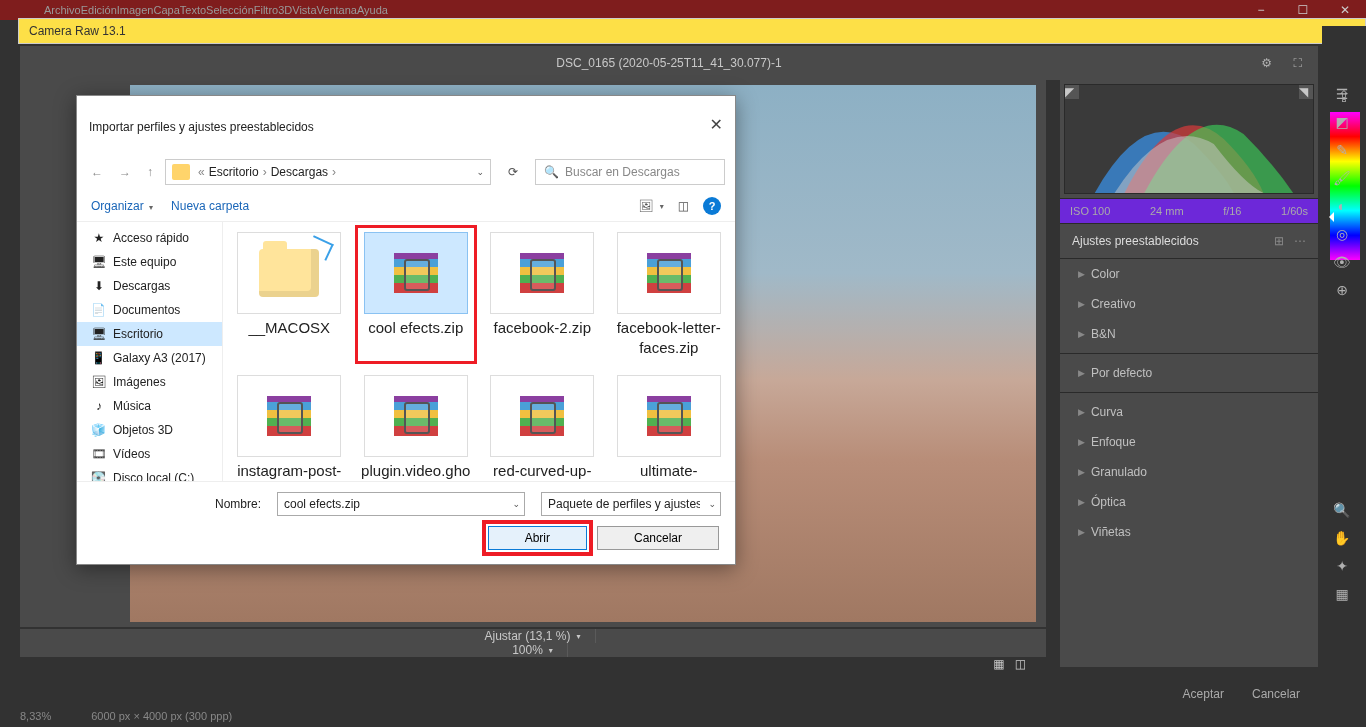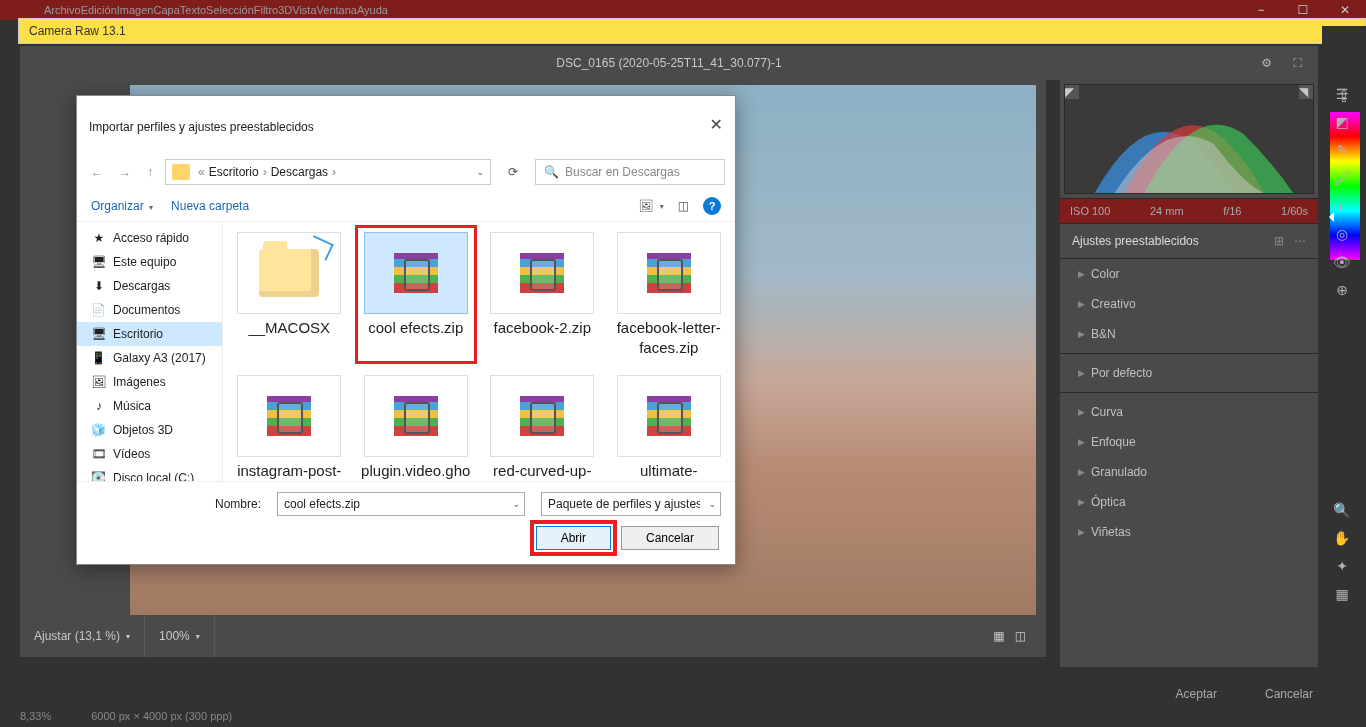--- a/index.html
+++ b/index.html
@@ -21,46 +21,46 @@
 
 .doc-strip { position: absolute; left: 20px; right: 48px; top: 46px; height: 34px; background: #4a4a4a; display: flex; align-items: center; justify-content: center; color: #c8c8c8; font-size: 12px; }
 .doc-strip .gear { position: absolute; right: 46px; color: #b0b0b0; }
 .doc-strip .expand { position: absolute; right: 16px; color: #b0b0b0; }
 
 
 .canvas { position: absolute; left: 20px; top: 80px; right: 320px; bottom: 100px; background: #4a4a4a; }
 .photo { position: absolute; left: 110px; top: 5px; right: 10px; bottom: 5px; background: linear-gradient(180deg,#8db0c4 0%, #a0b9c8 35%, #c7a898 55%, #b88d78 70%, #a07862 100%); }
 
 
-.bottombar { position: absolute; left: 20px; right: 320px; bottom: 70px; height: 42px; background: #4a4a4a; display: flex; align-items: center; color: #c8c8c8; font-size: 12px; }
+.bottombar { position: absolute; left: 20px; right: 320px; bottom: 70px; height: 28px; background: #4a4a4a; display: flex; align-items: center; color: #c8c8c8; font-size: 12px; flex-direction: column; }
 .bottombar .seg { padding: 0 14px; border-right: 1px solid #5a5a5a; height: 100%; display: flex; align-items: center; gap: 6px; }
 .bottombar .right { margin-left: auto; display: flex; gap: 10px; padding-right: 20px; }
 
 
 .rightpanel { position: absolute; right: 48px; top: 80px; width: 258px; bottom: 60px; background: #4a4a4a; color: #c8c8c8; font-size: 12px; display: flex; flex-direction: column; }
 .histogram { height: 110px; background: #3a3a3a; position: relative; margin: 4px; border: 1px solid #2a2a2a; overflow: hidden; }
 .histrip { position: absolute; top: 0; width: 14px; height: 14px; background: #555; }
 .histrip.l { left: 0; } .histrip.r { right: 0; }
-.meta-row { display: flex; justify-content: space-between; padding: 6px 10px; background: #7f1d1d; border-top: 1px solid #2a2a2a; border-bottom: 1px solid #2a2a2a; font-size: 11px; color: #aaa; }
+.meta-row { display: flex; justify-content: space-between; padding: 6px 10px; background: #6d28d9; border-top: 1px solid #2a2a2a; border-bottom: 1px solid #2a2a2a; font-size: 11px; color: #aaa; }
 .preset-head { padding: 10px 12px; display: flex; align-items: center; gap: 8px; color: #ddd; border-bottom: 1px solid #2a2a2a; }
 .preset-head .sp { margin-left: auto; display: flex; gap: 10px; color: #888; }
 .panel-item { padding: 8px 12px 8px 18px; color: #c0c0c0; font-size: 12px; display: flex; align-items: center; gap: 6px; }
 .panel-item .tri { font-size: 9px; color: #888; }
 .panel-divider { height: 1px; background: #2a2a2a; margin: 4px 0; }
 
 
 .tool-col { position: absolute; right: 10px; top: 86px; width: 28px; display: flex; flex-direction: column; gap: 12px; align-items: center; }
 .tool-col .ti { color: #b0b0b0; font-size: 14px; }
 
 
 .colorstrip { position: absolute; right: 6px; top: 112px; width: 30px; height: 148px; background: linear-gradient(180deg, #ff00ff, #ff0000, #ffff00, #00ff00, #00ffff, #0000ff, #ff00ff); }
 .colorstrip::after { content:""; position:absolute; left:-6px; top:100px; border:5px solid transparent; border-right-color:#fff; }
 
 
-.accept-row { position: absolute; right: 39px; bottom: 20px; display: flex; gap: 20px; }
+.accept-row { position: absolute; right: 52px; bottom: 20px; display: flex; }
 .accept-row button { background: transparent; border: none; color: #aaa; font-size: 12px; padding: 6px 14px; }
 
 
 .status-bar { position: absolute; left: 20px; bottom: 0; height: 22px; display: flex; gap: 40px; align-items: center; color: #888; font-size: 11px; }
 
 
 .dialog { position: absolute; left: 76px; top: 95px; width: 660px; height: 470px; background: #fff; border: 1px solid #888; box-shadow: 0 4px 20px rgba(0,0,0,.4); font-size: 12px; color: #222; display: flex; flex-direction: column; }
 .dlg-title { padding: 19px 12px; display: flex; align-items: flex-end; }
 .dlg-title .close { margin-left: auto; font-size: 16px; color: #444; cursor: pointer; }
 .dlg-nav { display: flex; align-items: center; padding: 6px 10px; gap: 8px; }
@@ -98,21 +98,21 @@
 .folder-thumb::after { content:""; position:absolute; right:-12px; top:-10px; width:20px; height:16px; border:2px solid #3aa0e8; border-left:none; border-bottom:none; transform: rotate(25deg); }
 
 .dlg-footer { border-top: 1px solid #eee; padding: 10px 14px 14px; display: flex; flex-direction: column; gap: 10px; }
 .footer-row { display: flex; align-items: center; gap: 16px; }
 .footer-row label { width: 170px; text-align: right; }
 .footer-row .combo { border: 1px solid #aaa; height: 24px; padding: 0 20px 0 6px; display: flex; align-items: center; position: relative; background: #fff; }
 .footer-row .combo .dd { position: absolute; right: 4px; font-size: 9px; color: #555; }
 .footer-row .combo.name { flex: 1; max-width: 262px; }
 .footer-row .combo.filter { width: 180px; }
 .btn-row { display: flex; justify-content: flex-end; gap: 10px; padding-right: 2px; }
-.btn { border: 1px solid #999; background: #efefef; padding: 4px 24px; font-size: 12px; }
+.btn { border: 1px solid #999; background: #efefef; padding: 4px 36px; font-size: 12px; }
 .btn.primary { border: 1px solid #0a7ad6; background: #e5f1fb; }
 .btn.primary.hl { outline: 4px solid #ee1c25; outline-offset: 2px; }
 
 
 .left-tools { position: absolute; left: 0; top: 80px; width: 18px; bottom: 60px; background: #323232; }
 
 svg { display: block; }
 </style>
 </head>
 <body>

